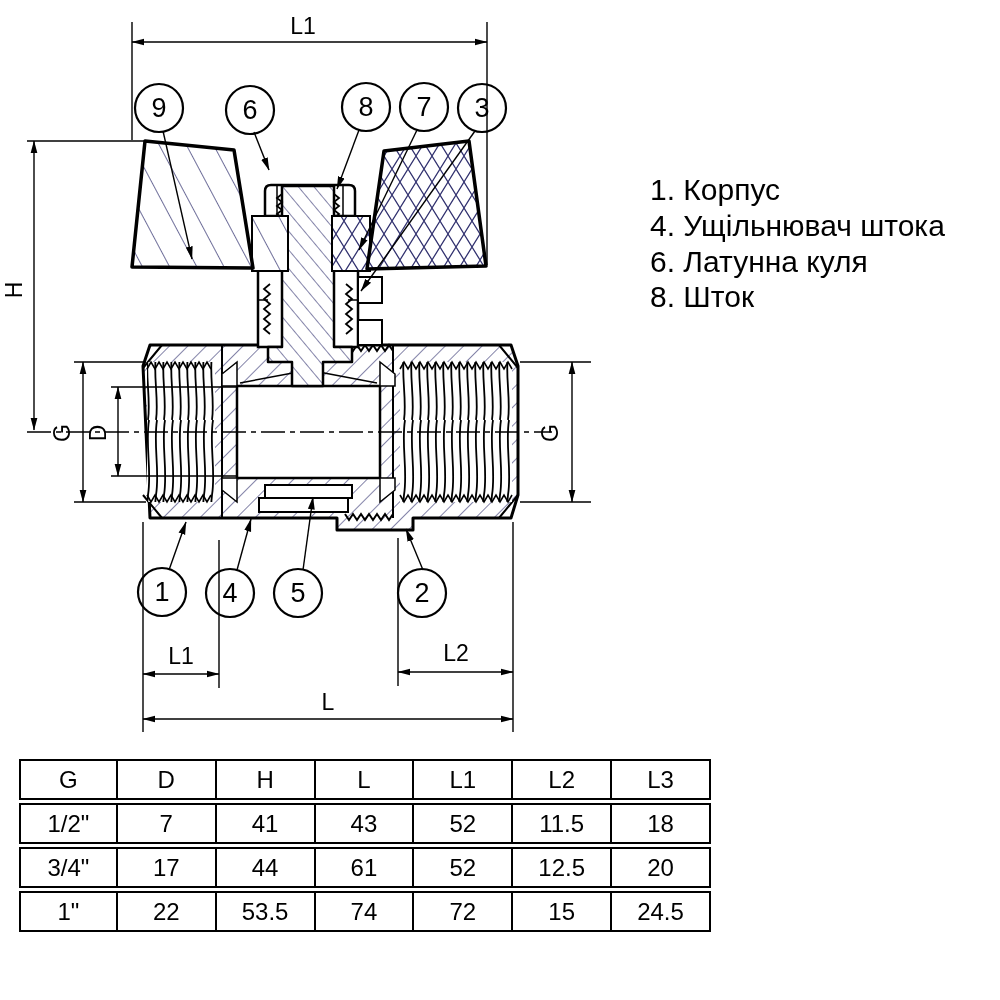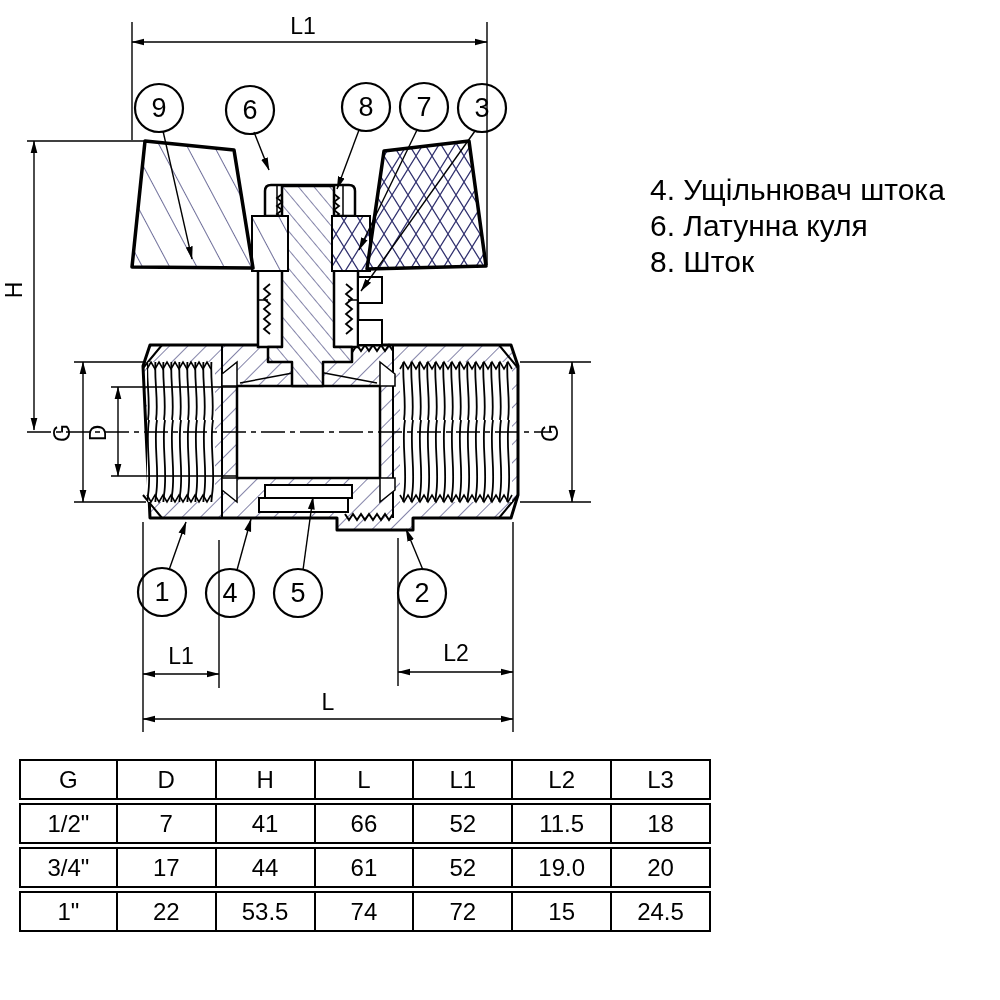--- a/index.html
+++ b/index.html
@@ -175,52 +175,53 @@
       <text transform="rotate(-90 70 433)" x="70" y="433">G</text>
       <text transform="rotate(-90 106 433)" x="106" y="433">D</text>
       <text transform="rotate(-90 558 433)" x="558" y="433">G</text>
       <text x="181" y="664">L1</text>
       <text x="456" y="661">L2</text>
       <text x="328" y="710">L</text>
     </g>
   </svg>
 
   <div class="parts-list">
+    <div class="pl-item">1. Корпус</div>
     <div class="pl-item">4. Ущільнювач штока</div>
     <div class="pl-item">6. Латунна куля</div>
     <div class="pl-item">8. Шток</div>
   </div>
 
   <table class="dim-table">
     <tbody>
       <tr>
         <td>G</td>
         <td>D</td>
         <td>H</td>
         <td>L</td>
         <td>L1</td>
         <td>L2</td>
         <td>L3</td>
       </tr>
       <tr>
         <td>1/2"</td>
         <td>7</td>
         <td>41</td>
-        <td>66</td>
+        <td>43</td>
         <td>52</td>
         <td>11.5</td>
         <td>18</td>
       </tr>
       <tr>
         <td>3/4"</td>
         <td>17</td>
         <td>44</td>
         <td>61</td>
         <td>52</td>
-        <td>19.0</td>
+        <td>12.5</td>
         <td>20</td>
       </tr>
       <tr>
         <td>1"</td>
         <td>22</td>
         <td>53.5</td>
         <td>74</td>
         <td>72</td>
         <td>15</td>
         <td>24.5</td>

